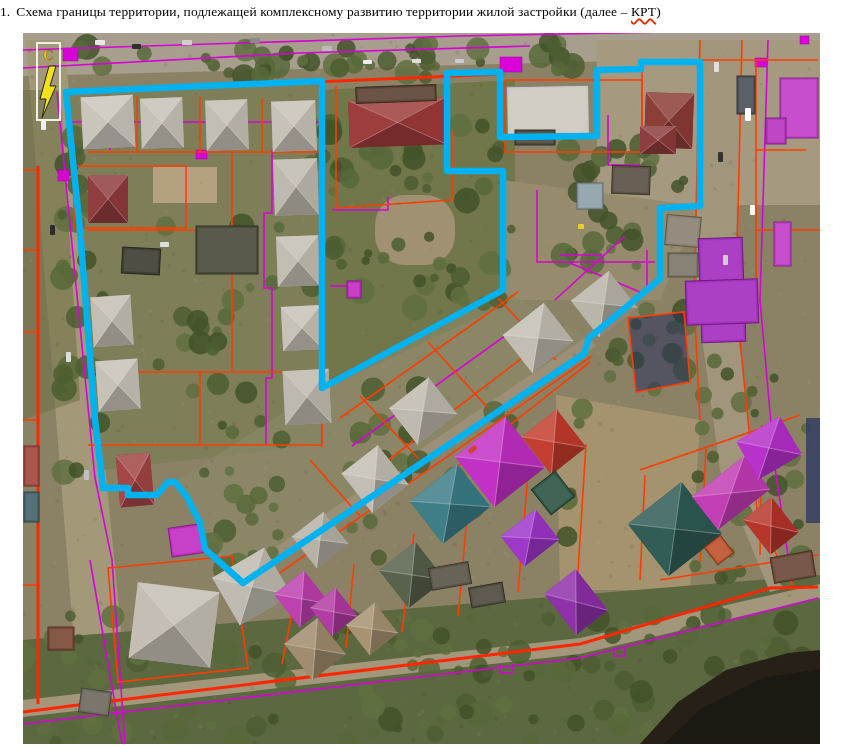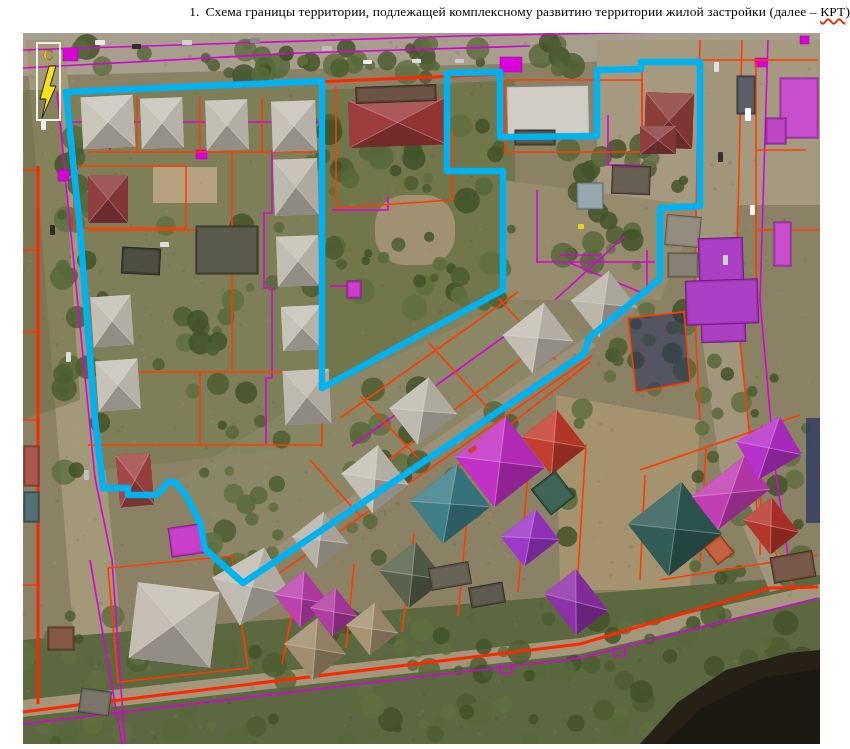--- a/index.html
+++ b/index.html
@@ -1,18 +1,18 @@
 <!DOCTYPE html>
 <html><head>
 <meta charset="utf-8">
 <style>
   html,body{margin:0;padding:0;background:#ffffff;}
   .page{position:relative;width:850px;height:749px;background:#ffffff;overflow:hidden;
         font-family:"Liberation Serif","DejaVu Serif",serif;}
-  .caption{position:absolute;top:4px;left:0;width:100%;text-align:right;
+  .caption{position:absolute;top:4px;left:0;width:100%;text-align:left;
            font-size:13.5px;color:#000;letter-spacing:0.1px;white-space:nowrap;}
   .caption .num{margin-right:6px;}
   .krt{text-decoration:underline wavy #e03000 1.5px;text-underline-offset:2px;}
   .mapwrap{position:absolute;left:23px;top:33px;width:797px;height:711px;background:#8b8266;}
   svg{display:block;}
 </style>
 </head>
 <body>
 
 <div class="page">

